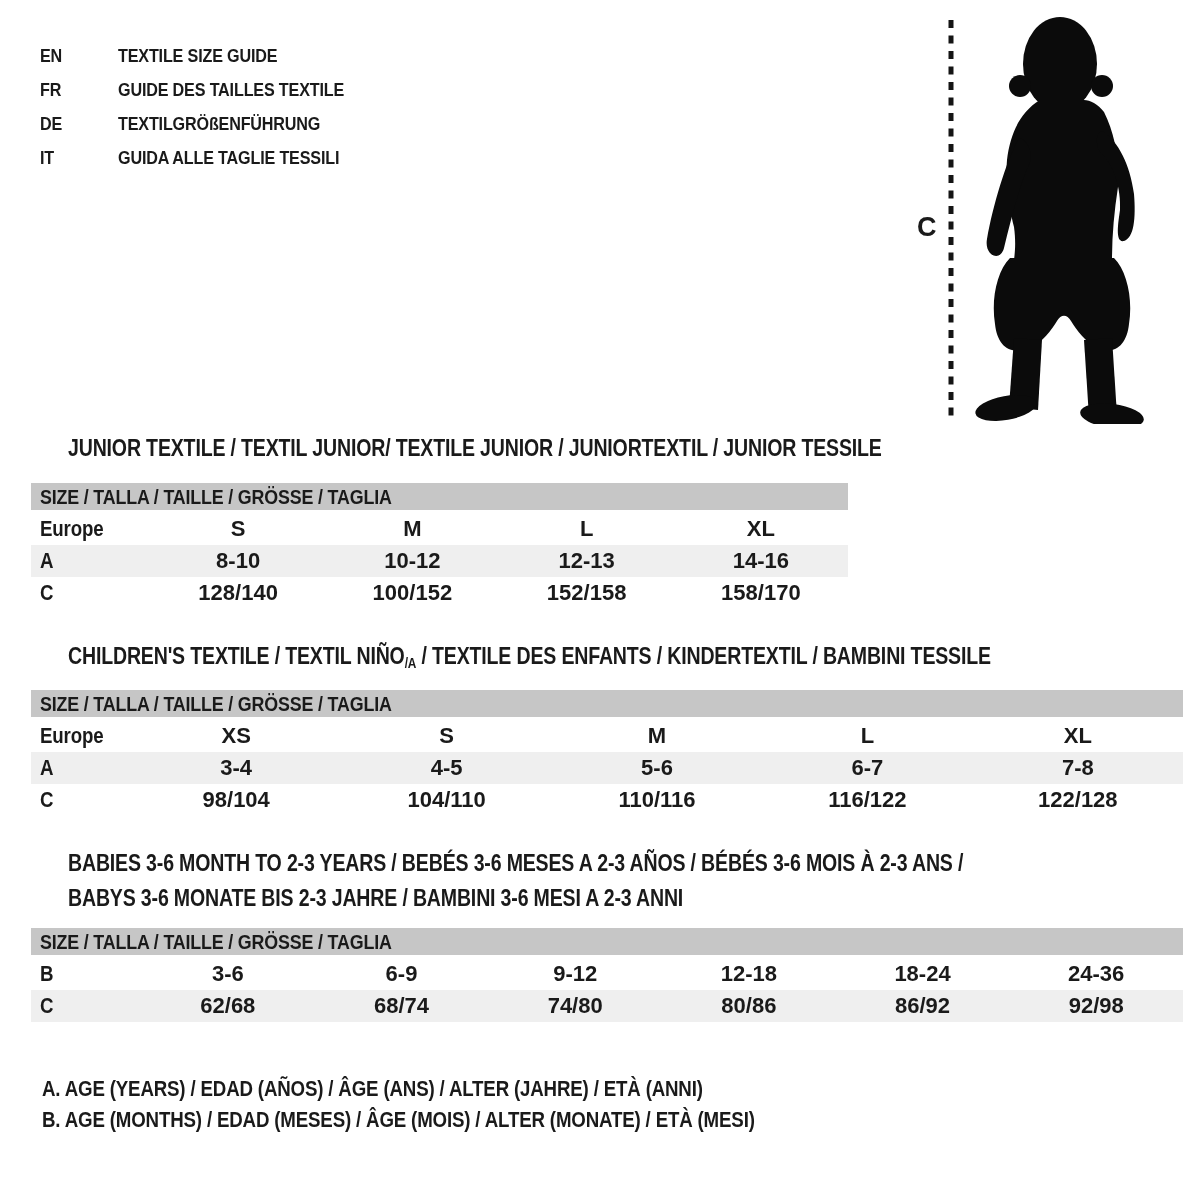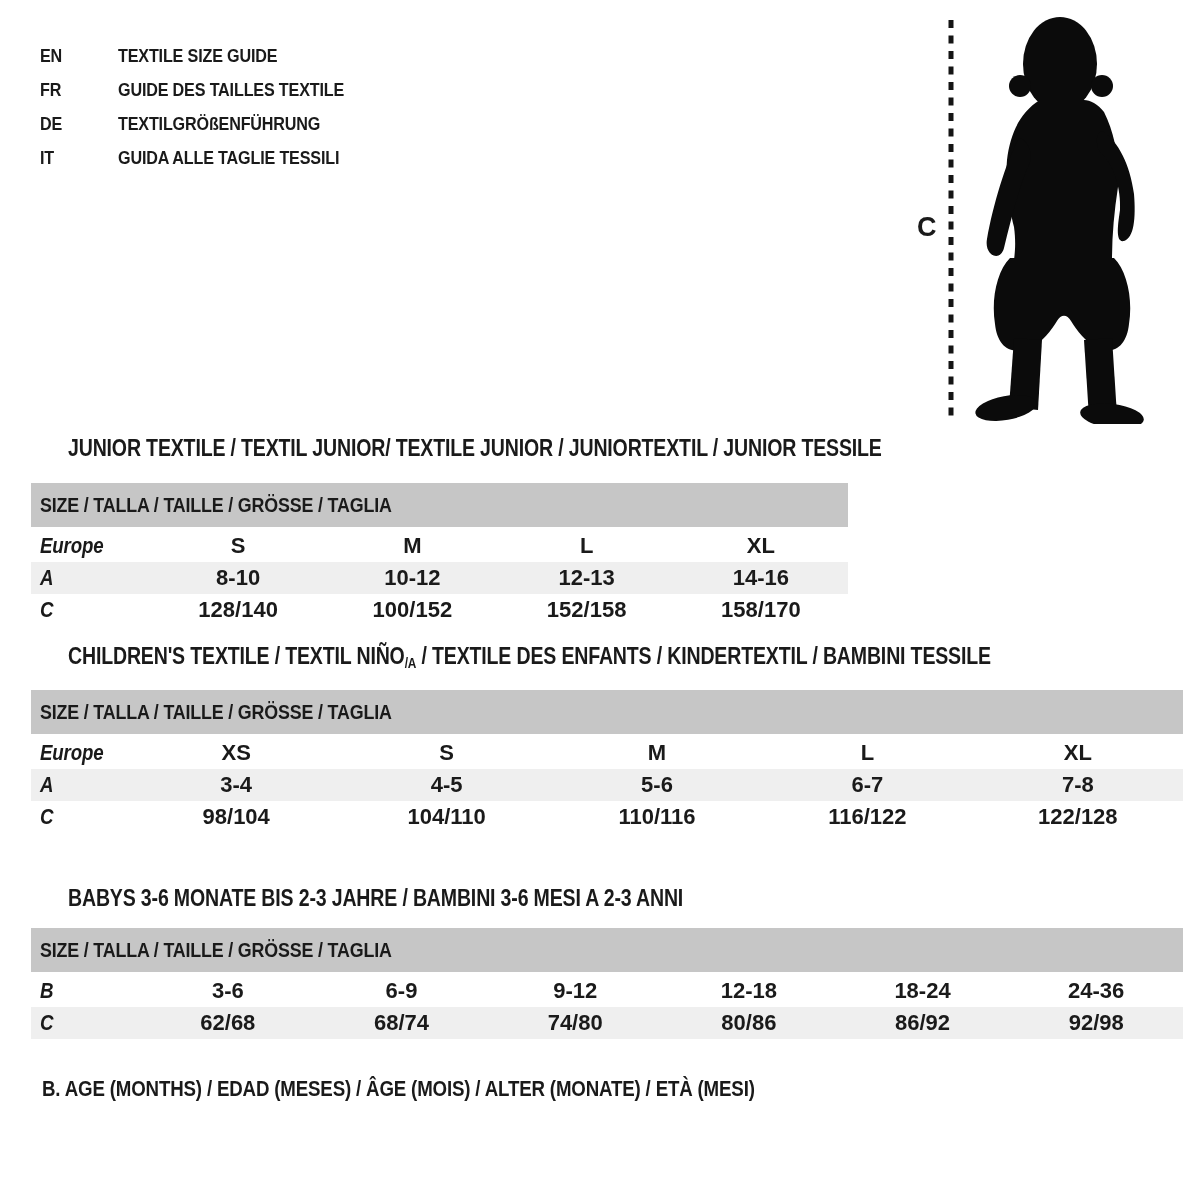--- a/index.html
+++ b/index.html
@@ -26,24 +26,24 @@
   .t-children { top:642px; }
   .t-babies1  { top:849px; }
   .t-babies2  { top:884px; }
   .sub { font-size:14px; vertical-align:-4px; }
 
   
   .tbl { position:absolute; left:31px; }
   .tbl-junior   { top:483px; width:817px; }
   .tbl-children { top:690px; width:1152px; }
   .tbl-babies   { top:928px; width:1152px; }
-  .tbl-head { height:44px; background:#c6c6c6; display:flex; align-items:center; padding-left:9px; font-size:21px; margin-bottom:3px; }
+  .tbl-head { height:27px; background:#c6c6c6; display:flex; align-items:center; padding-left:9px; font-size:21px; margin-bottom:3px; }
   .tbl-row  { display:flex; height:32px; align-items:center; font-size:22px; }
   .tbl-row.alt { background:#efefef; }
-  .cell.label { box-sizing:border-box; padding-left:9px;font-style:italic; }
+  .cell.label { box-sizing:border-box; padding-left:9px; }
   .tbl-junior   .cell.label { flex:0 0 120px; }
   .tbl-children .cell.label { flex:0 0 100px; }
   .tbl-babies   .cell.label { flex:0 0 110px; }
   .cell.val { flex:1; text-align:center; }
 
   
   .legend { position:absolute; left:42px; top:1073px; }
   .legend-line { display:block; height:31px; line-height:31px; font-size:22px; }
 </style>
 </head>
@@ -148,20 +148,23 @@
     <div class="tbl-row">
       <div class="cell label"><span class="cond">C</span></div>
       <div class="cell val">98/104</div>
       <div class="cell val">104/110</div>
       <div class="cell val">110/116</div>
       <div class="cell val">116/122</div>
       <div class="cell val">122/128</div>
     </div>
   </div>
 
+  <div class="section-title t-babies1">
+    <span class="cond">BABIES 3-6 MONTH TO 2-3 YEARS / BEBÉS 3-6 MESES A 2-3 AÑOS / BÉBÉS 3-6 MOIS À 2-3 ANS /</span>
+  </div>
   <div class="section-title t-babies2">
     <span class="cond">BABYS 3-6 MONATE BIS 2-3 JAHRE / BAMBINI 3-6 MESI A 2-3 ANNI</span>
   </div>
   <div class="tbl tbl-babies">
     <div class="tbl-head">
       <span class="cond">SIZE / TALLA / TAILLE / GRÖSSE / TAGLIA</span>
     </div>
     <div class="tbl-row">
       <div class="cell label"><span class="cond">B</span></div>
       <div class="cell val">3-6</div>
@@ -176,16 +179,17 @@
       <div class="cell val">62/68</div>
       <div class="cell val">68/74</div>
       <div class="cell val">74/80</div>
       <div class="cell val">80/86</div>
       <div class="cell val">86/92</div>
       <div class="cell val">92/98</div>
     </div>
   </div>
 
   <div class="legend">
+    <span class="legend-line"><span class="cond">A. AGE (YEARS) / EDAD (AÑOS) / ÂGE (ANS) / ALTER (JAHRE) / ETÀ (ANNI)</span></span>
     <span class="legend-line"><span class="cond">B. AGE (MONTHS) / EDAD (MESES) / ÂGE (MOIS) / ALTER (MONATE) / ETÀ (MESI)</span></span>
   </div>
 
 </div>
 
 </body></html>

